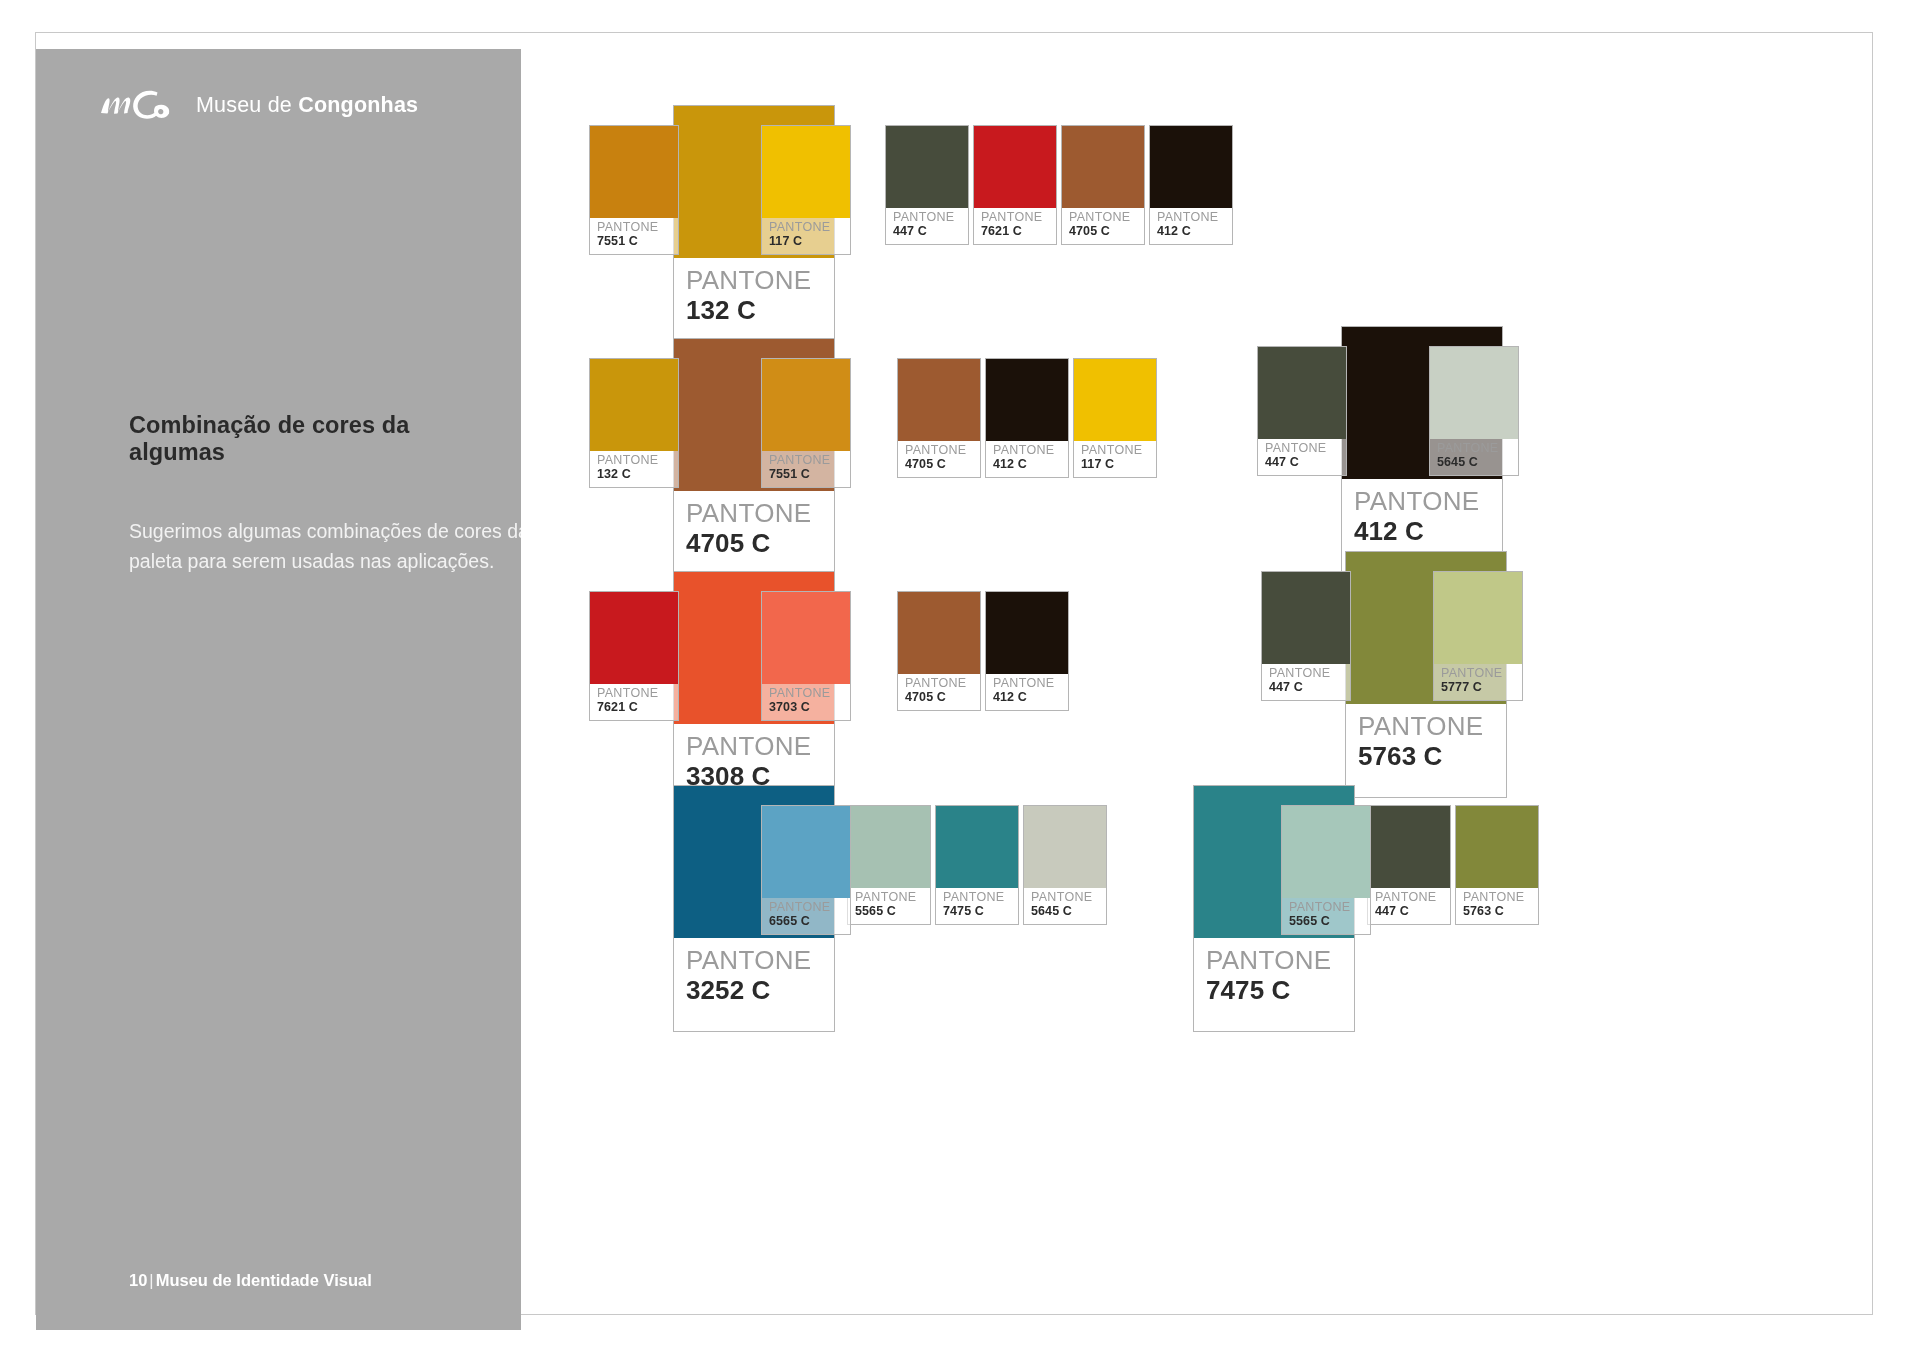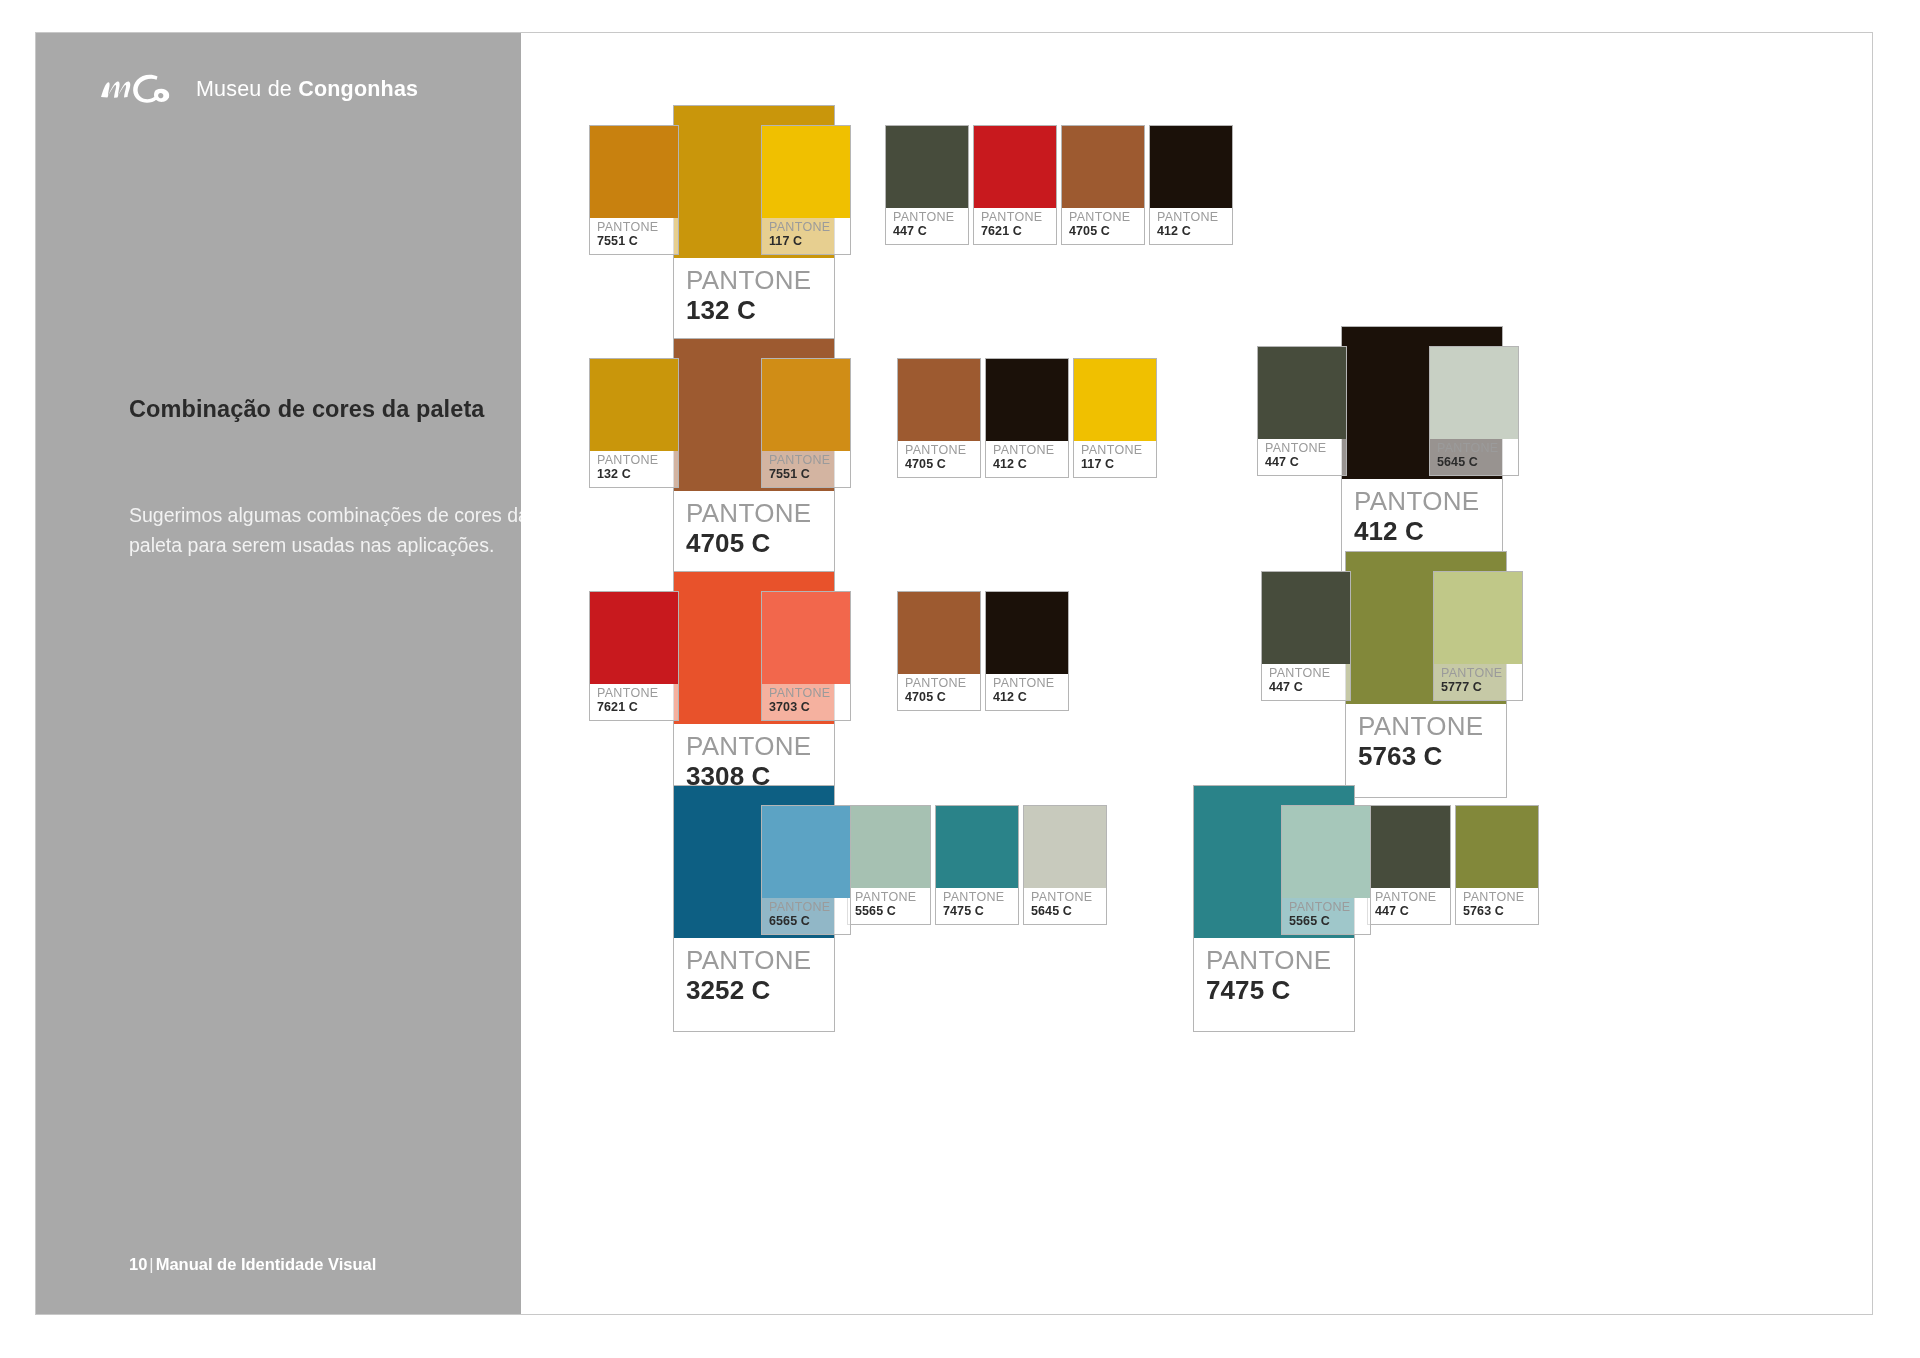--- a/index.html
+++ b/index.html
@@ -14,21 +14,21 @@
     position: absolute;
     left: 35px; top: 32px;
     width: 1838px; height: 1283px;
     border: 1px solid #c8c8c8;
     background: #ffffff;
   }
 
   
   #sidebar {
     position: absolute;
-    left: 0; top: 0;
+    left: 0; top: 16px;
     width: 485px; height: 100%;
     background: #a9a9a9;
   }
 
   #logo {
     position: absolute;
     left: 62px; top: 33px;
     display: flex; align-items: center; gap: 0px;
   }
   #logo-mark { width: 92px; height: 46px; display: block; }
@@ -150,26 +150,26 @@
                    M61 27.5 C59.8 28.6, 59.8 30.8, 61.2 31.8 C62.6 32.8, 64.6 32.3, 65.2 30.8
                    C65.9 29.1, 64.8 27.2, 63 27 C62.2 26.9, 61.5 27.1, 61 27.5 Z"></path>
           <circle cx="68.5" cy="30" r="2.6"></circle>
         </g>
       </svg>
       <div id="logo-text">
         <span>Museu de </span><b>Congonhas</b>
       </div>
     </div>
 
-    <h1 id="sidebar-heading">Combinação de cores da paleta</h1>
+    <h1 id="sidebar-heading">Combinação de cores da algumas</h1>
 
     <p id="sidebar-body">Sugerimos algumas combinações de cores da paleta para serem usadas nas aplicações.</p>
 
     <div id="footer">
-      <span>10</span><span class="sep">|</span><span>Manual de Identidade Visual</span>
+      <span>10</span><span class="sep">|</span><span>Museu de Identidade Visual</span>
     </div>
   </div>
 
   <div id="content">
       <div style="position: absolute; left: 0px; top: 0px; width: 100%; height: 100%;">
         <div class="chip hero" style="left: 152px; top: 72px; width: 162px; height: 247px; z-index: 3;">
           <div class="swatch" style="height: 152px; background: rgb(201, 150, 11);"></div>
           <div class="cap" style="height: 95px;">
             <span class="pantone">PANTONE</span>
             <span class="code">132 C</span>

